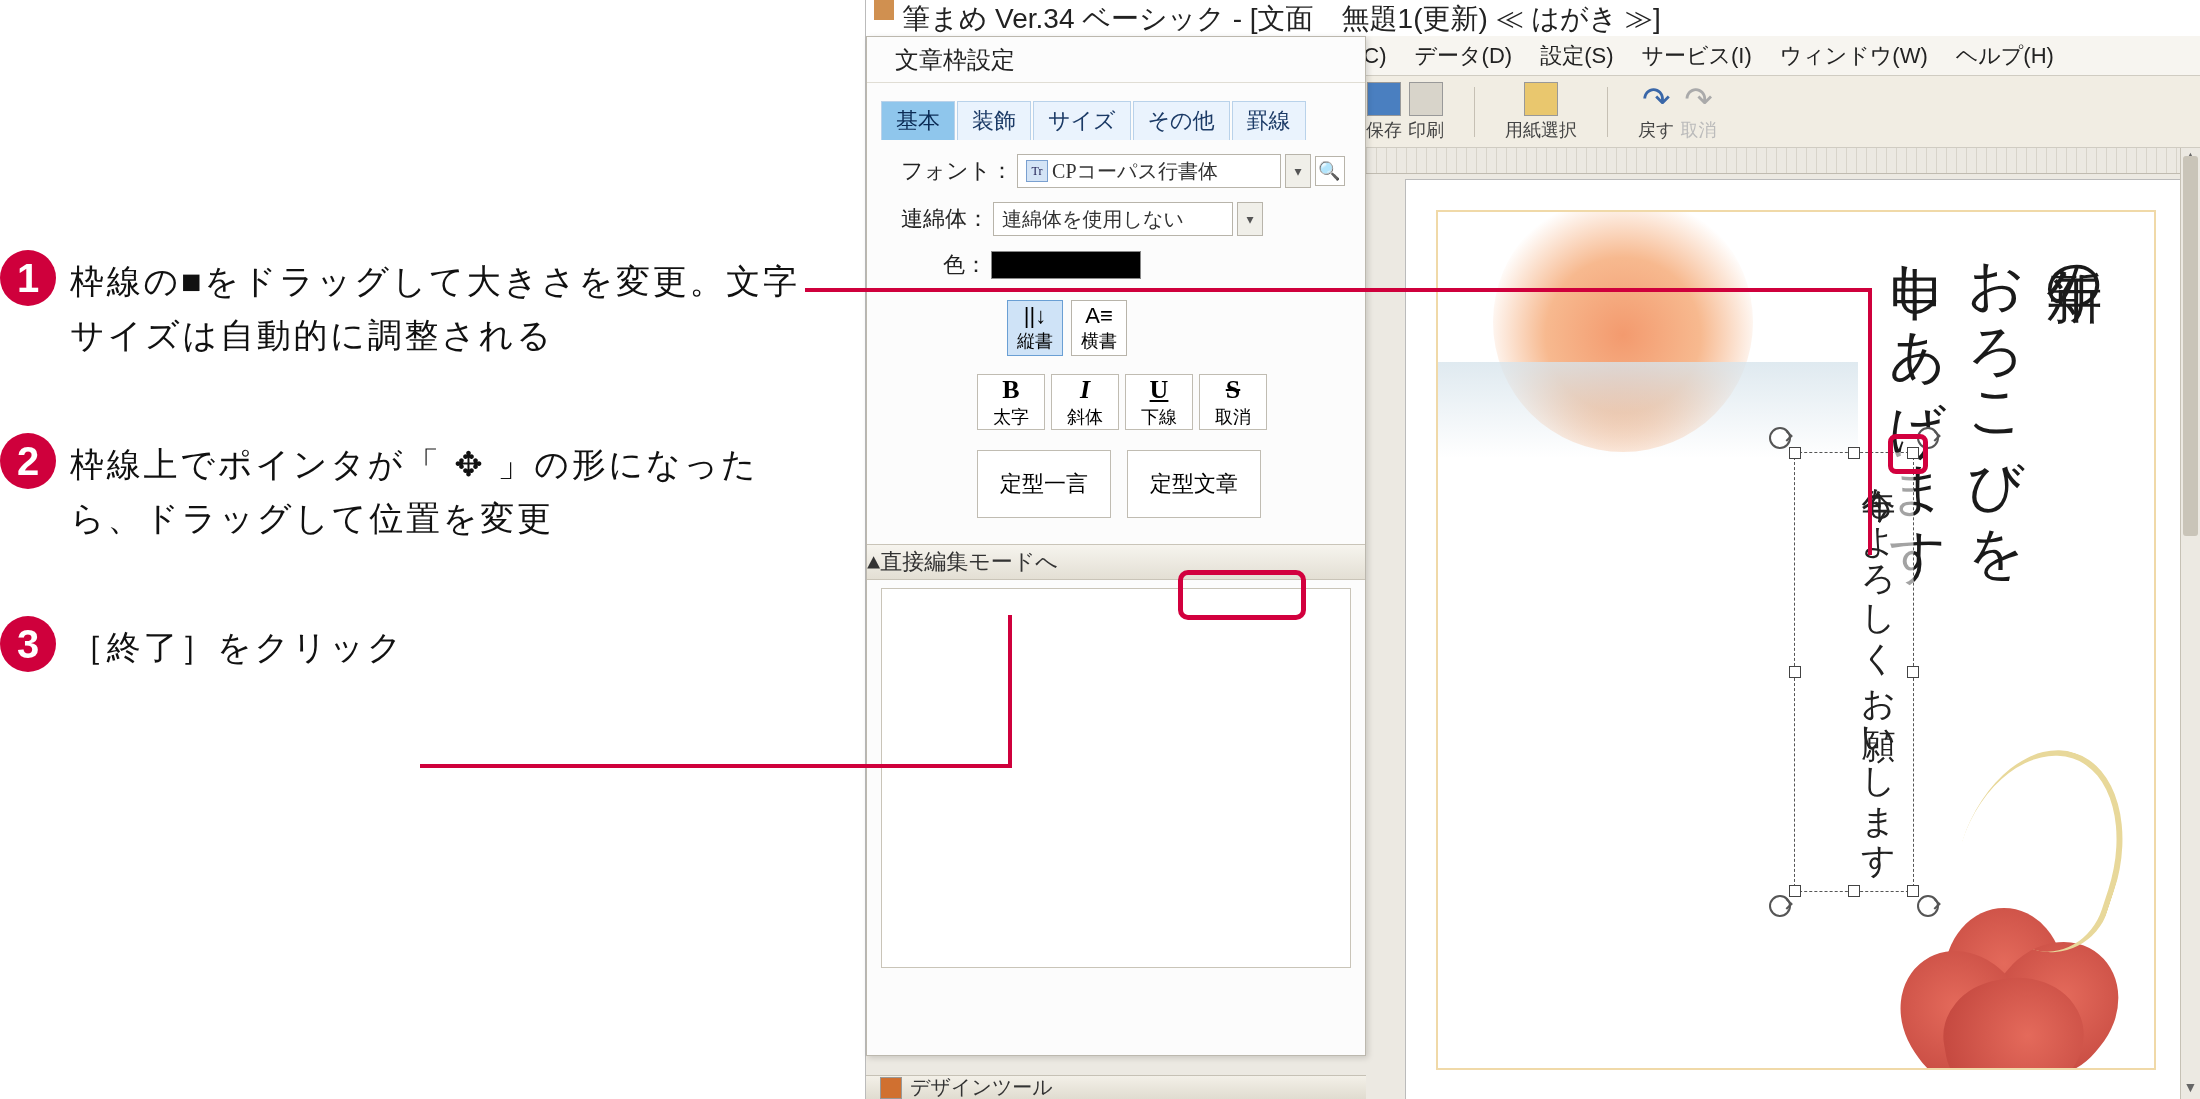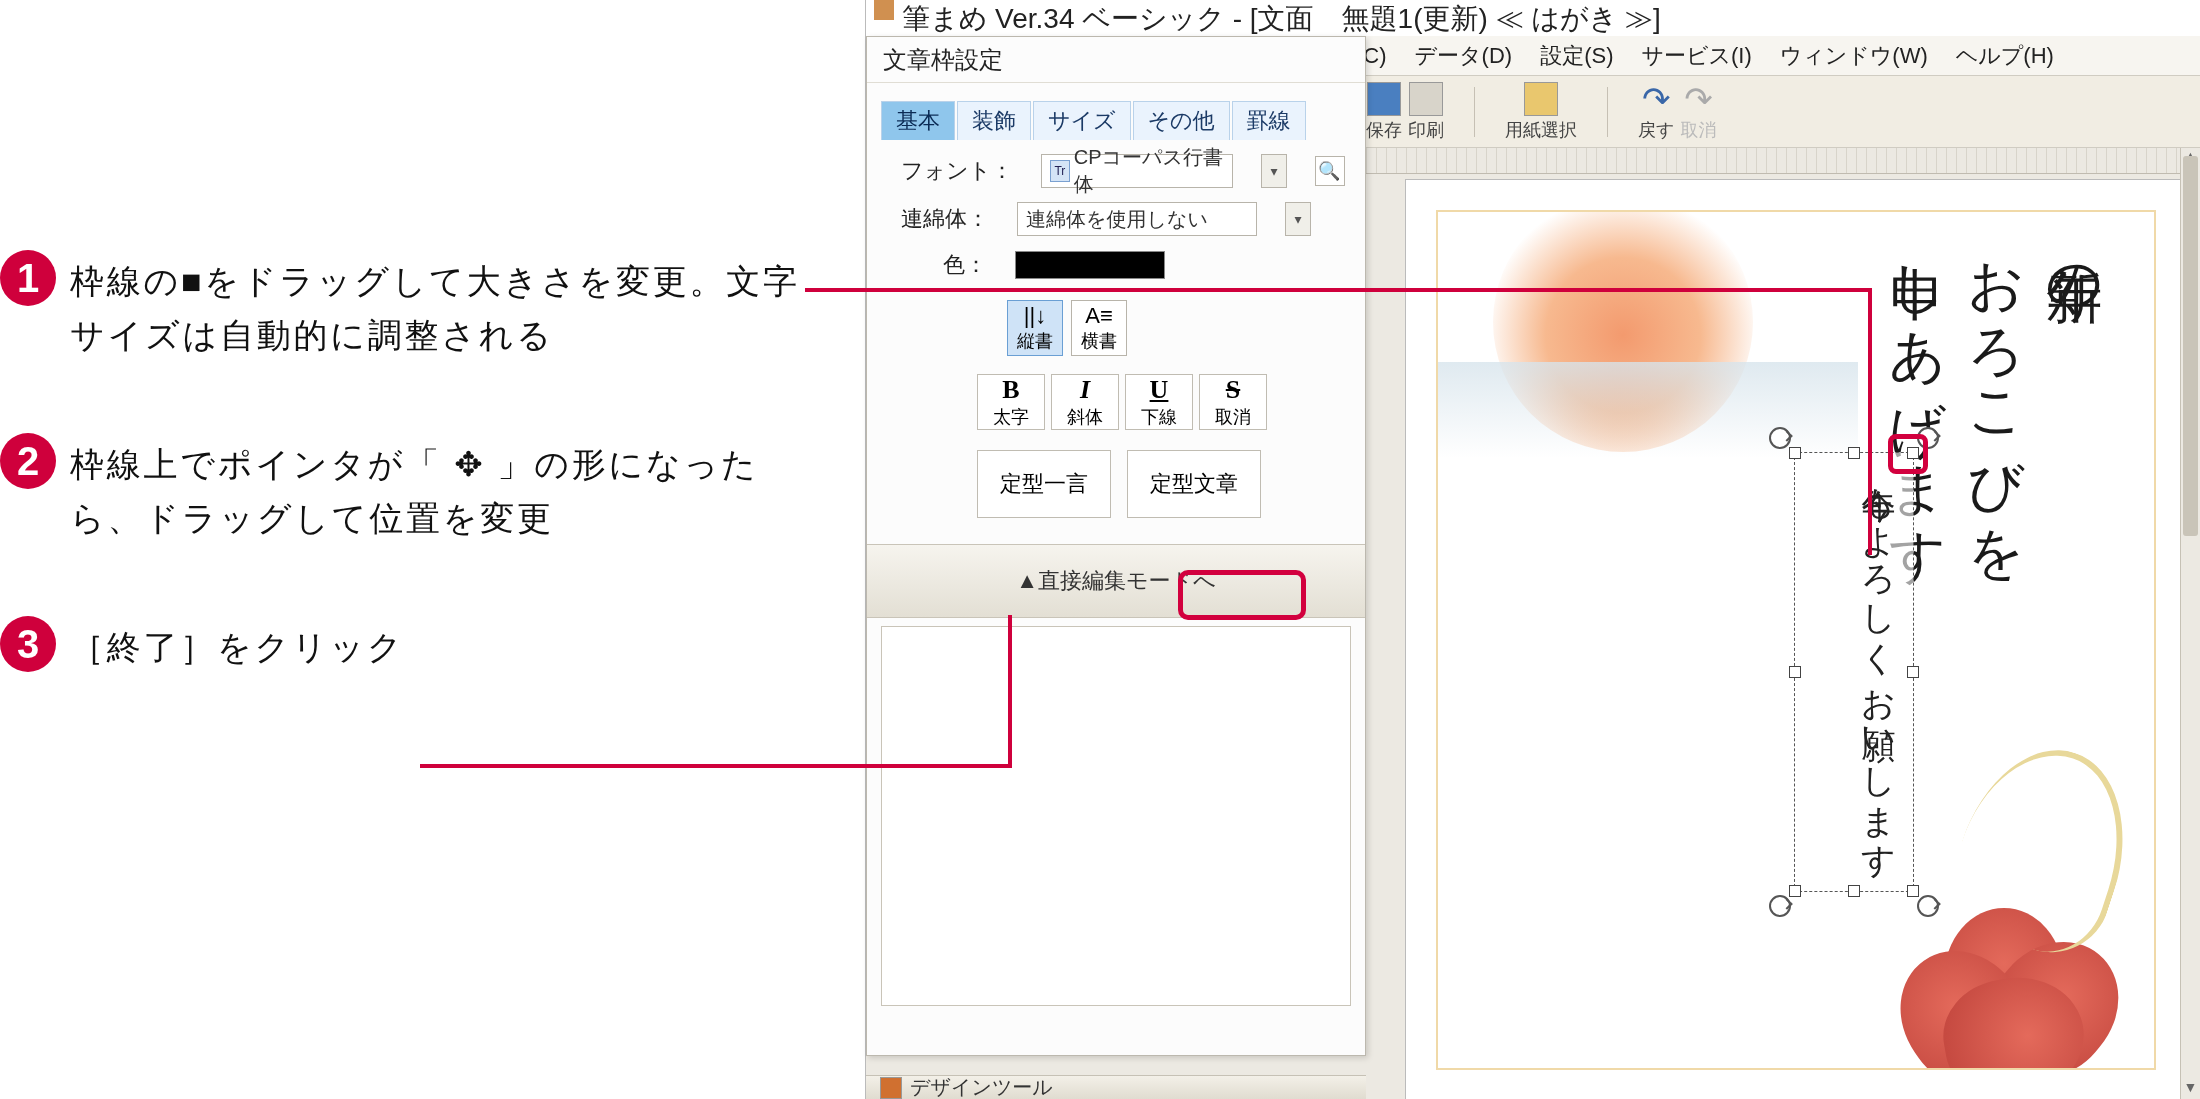--- a/index.html
+++ b/index.html
@@ -134,21 +134,21 @@
     width: 500px;
     height: 1020px;
     background: #fcfcfc;
     border: 1px solid #bcb8ae;
     box-shadow: 2px 2px 6px rgba(0,0,0,0.15);
   }
   .dialog-title {
     height: 46px;
     display: flex;
     align-items: center;
-    padding-left: 16px;
+    padding-left: 28px;
     font-size: 24px;
     color: #222;
     border-bottom: 1px solid #e0ddd4;
   }
   .tabs {
     display: flex;
     gap: 2px;
     padding: 18px 14px 0 14px;
   }
   .tab {
@@ -157,24 +157,25 @@
     border: 1px solid #b9d2ea;
     border-bottom: none;
     background: #eaf3fd;
     color: #1b3a66;
   }
   .tab.active { background: #8fc6ec; color: #0b2b55; }
 
   .row {
     display: flex;
     align-items: center;
-    gap: 28px;
+    gap: 4px;
     padding: 14px 20px 0 34px;
     font-size: 22px;
     color: #222;
+    font-family: Liberation Serif, serif;
   }
   .row label { min-width: 86px; text-align: right; }
   .combo {
     border: 1px solid #b8b4aa;
     height: 34px;
     background: #fff;
     padding: 0 8px;
     display: flex;
     align-items: center;
     flex: 1;
@@ -253,24 +254,24 @@
     width: 128px; height: 50px;
     left: 311px; top: 533px;
     pointer-events: none;
   }
 
   .mode-bar {
     margin-top: 26px;
     background: linear-gradient(#f6f4ee,#e3dfd4);
     border-top: 1px solid #c9c4b8;
     border-bottom: 1px solid #c9c4b8;
-    text-align: center;
     font-size: 22px;
-    padding: 21px 0;
+    padding: 2px 0;
     color: #333;
+    font-family: Liberation Mono, monospace;
   }
   .preview-area {
     margin: 8px 14px 0 14px;
     height: 380px;
     border: 1px solid #c9c4b8;
     background: #fff;
   }
 
   
   .canvas-wrap {

